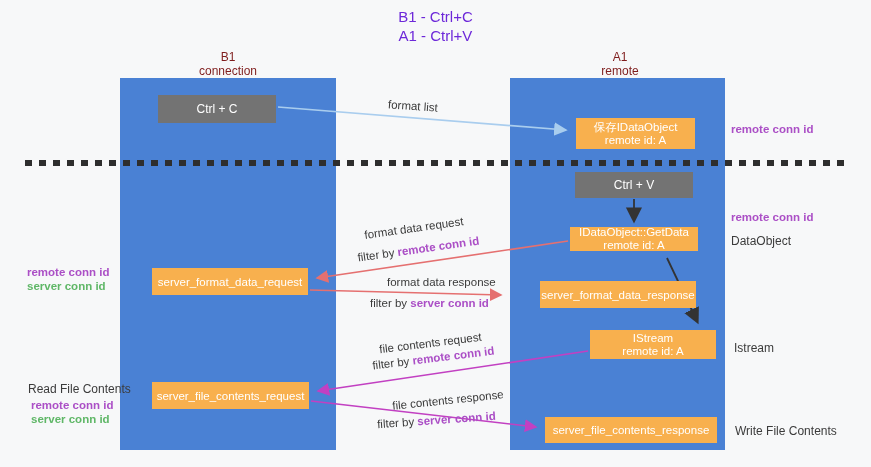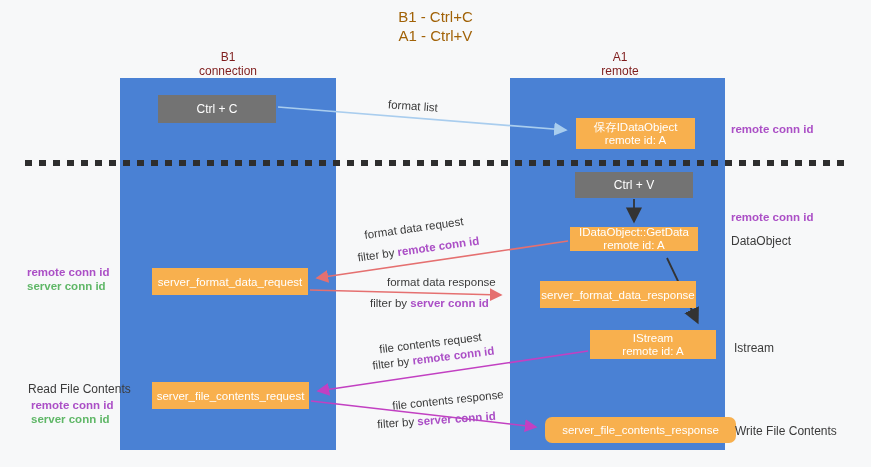--- a/index.html
+++ b/index.html
@@ -1,20 +1,20 @@
 <!DOCTYPE html>
 <html><head>
 <meta charset="utf-8">
 <style>
   * { margin:0; padding:0; box-sizing:border-box; }
   html,body { background:#f7f8f9; }
   body { font-family:"Liberation Sans", sans-serif; }
   .canvas { position:relative; width:871px; height:467px; background:#f7f8f9; overflow:hidden; }
   .abs { position:absolute; }
-  .title { left:0; right:0; top:7px; text-align:center; font-size:15px; color:#a16207; line-height:19px; }
+  .title { left:0; right:0; top:7px; text-align:center; font-size:15px; color:#6d28d9; line-height:19px; }
   .col-header { text-align:center; font-size:12px; color:#7f1d1d; line-height:14px; }
   .lifeline { position:absolute; background:#4a81d4; }
   svg.arrows { position:absolute; left:0; top:0; }
   .node { position:absolute; color:#ffffff; display:flex; align-items:center; justify-content:center;
           text-align:center; white-space:nowrap; }
   .node.orange { background:#f8b04e; font-size:11.5px; }
   .node.green  { background:#737373; font-size:12px; }
   .two-line { flex-direction:column; line-height:13px; font-size:11px; }
   .plabel { color:#ab4fc6; font-weight:bold; font-size:11.5px; white-space:nowrap; }
   .glabel { color:#5fb767; font-weight:bold; font-size:11.5px; white-space:nowrap; }
@@ -93,21 +93,21 @@
 
   <div class="node orange" style="left:510px; top:281px; width:156px; height:27px;margin-left:30px;">server_format_data_response</div>
 
   <div class="node orange two-line" style="left:590px; top:330px; width:126px; height:29px;">
     <span>IStream</span>
     <span>remote id: A</span>
   </div>
 
   <div class="node orange" style="left:152px; top:382px; width:157px; height:27px;">server_file_contents_request</div>
 
-  <div class="node orange" style="left:545px; top:417px; width:191px; height:26px;border-radius:7px;">server_file_contents_response</div>
+  <div class="node orange" style="left:545px; top:417px; width:172px; height:26px;">server_file_contents_response</div>
 
   <div class="abs plabel" style="left:731px; top:123px;">remote conn id</div>
   <div class="abs plabel" style="left:731px; top:211px;">remote conn id</div>
   <div class="abs blabel" style="left:731px; top:234px;">DataObject</div>
   <div class="abs blabel" style="left:734px; top:341px;">Istream</div>
   <div class="abs blabel" style="left:735px; top:424px;">Write File Contents</div>
 
   <div class="abs stack" style="left:27px; top:266px;">
     <div class="plabel">remote conn id</div>
     <div class="glabel">server conn id</div>

